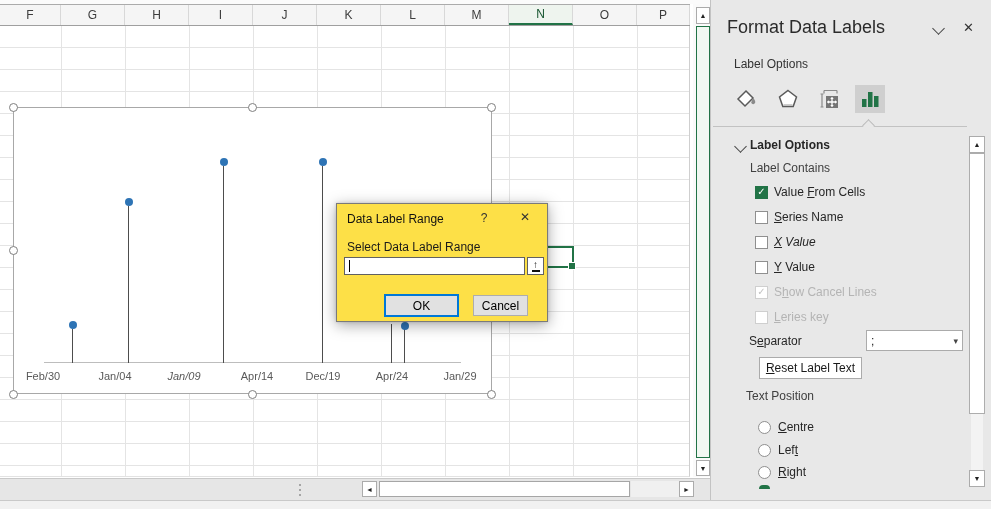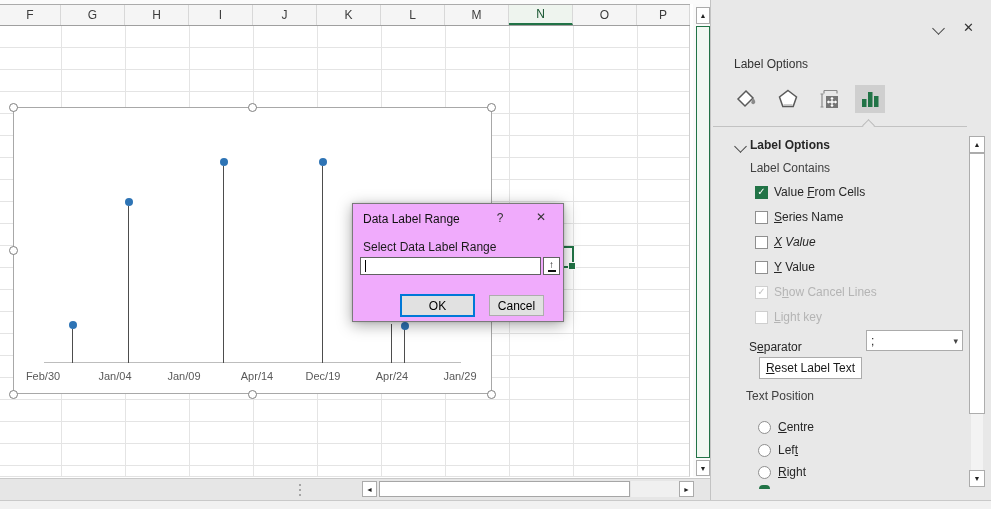--- a/index.html
+++ b/index.html
@@ -39,21 +39,21 @@
           justify-content:center;font-size:7px;color:#222;box-sizing:border-box;padding:0;line-height:1;}
   #vthumb{left:696px;top:26px;width:14px;height:432px;background:#f1f8f2;border:1px solid #217346;}
   #hstrip{left:0;top:478px;width:710px;height:22px;background:#e6e6e6;border-top:1px solid #c9c9c9;}
   #tabdots{left:299px;top:484px;width:2px;height:2px;background:#8f8f8f;border-radius:50%;
            box-shadow:0 5px 0 #8f8f8f,0 10px 0 #8f8f8f;}
   #hthumb{left:379px;top:481px;width:251px;height:16px;background:#fff;border:1px solid #a6a6a6;}
   #htrack{left:631px;top:481px;width:48px;height:16px;background:#f0f0f0;}
   #statusbar{left:0;top:500px;width:991px;height:9px;background:#f1f1f1;border-top:1px solid #c9c9c9;}
 
   
-  #dialog{left:352px;top:203px;width:212px;height:119px;background:#f0abfc;border:1px solid #7a7a7a;
+  #dialog{left:336px;top:203px;width:212px;height:119px;background:#fde047;border:1px solid #7a7a7a;
           box-shadow:0 3px 14px rgba(0,0,0,.35),0 0 3px rgba(0,0,0,.15);z-index:10;font-size:12px;color:#000;}
   #dlg-titlebar{position:absolute;left:0;top:0;width:100%;height:28px;}
   #dlg-title{position:absolute;left:10px;top:8px;font-size:12px;color:#111;}
   #dlg-help{position:absolute;left:140px;top:7px;width:14px;text-align:center;color:#333;}
   #dlg-close{position:absolute;left:180px;top:6px;width:16px;text-align:center;color:#333;font-size:12px;}
   #dlg-label{position:absolute;left:10px;top:36px;color:#1a1a1a;}
   #dlg-input{position:absolute;left:7px;top:53px;width:181px;height:18px;background:#fff;border:1px solid #616161;box-sizing:border-box;}
   #dlg-caret{position:absolute;left:4px;top:2px;width:1px;height:12px;background:#000;}
   #dlg-collapse{position:absolute;left:190px;top:53px;width:17px;height:18px;background:#fff;border:1px solid #616161;
       box-sizing:border-box;display:flex;flex-direction:column;align-items:center;justify-content:center;}
@@ -82,21 +82,21 @@
   #section-header{left:39px;top:138px;font-size:12px;font-weight:bold;color:#262626;}
   #label-contains{left:39px;top:161px;font-size:12px;color:#404040;}
   .cbrow{position:absolute;left:44px;height:18px;display:flex;align-items:center;}
   .cb{width:13px;height:13px;box-sizing:border-box;border:1px solid #8f8f8f;background:#fff;margin-right:6px;
       display:flex;align-items:center;justify-content:center;font-size:10px;line-height:1;}
   .cb.checked{background:#217346;border-color:#217346;color:#fff;}
   .cb.disabled{border-color:#cfcfcf;}
   .cb.disabled.checked{background:#fff;color:#c3c3c3;}
   .cblabel{font-size:12px;color:#262626;white-space:nowrap;}
   .cbrow.disabled .cblabel{color:#b4b4b4;}
-  #separator-label{left:38px;top:334px;font-size:12px;color:#262626;margin-top:6px;}
+  #separator-label{left:38px;top:334px;font-size:12px;color:#262626;}
   #separator-dd{left:155px;top:330px;width:97px;height:21px;background:#fff;border:1px solid #ababab;
        display:flex;align-items:center;font-size:12px;color:#222;padding:0 4px;}
   #separator-dd .caret{margin-left:auto;font-size:9px;color:#444;}
   #reset-btn{left:48px;top:357px;width:103px;height:22px;background:#fff;border:1px solid #ababab;
        display:flex;align-items:center;justify-content:center;font-size:12px;color:#1a1a1a;}
   #label-position{left:35px;top:389px;font-size:12px;color:#404040;}
   .radiorow{position:absolute;left:47px;height:16px;display:flex;align-items:center;}
   .radio{width:13px;height:13px;border-radius:50%;border:1px solid #8f8f8f;background:#fff;
          box-sizing:border-box;margin-right:7px;}
   .radiolabel{font-size:12px;color:#262626;}
@@ -127,21 +127,21 @@
       <div class="colhdr" style="left: 637px; width: 53px;">P</div>
     </div>
   <div class="abs" id="gridlines"></div>
 
   <div class="abs" id="chart">
     <div id="plot">
       <div class="abs" id="axis-line"></div>
       <div id="axis-ticks">
           <div class="tick" style="left: 1px;">Feb/30</div>
           <div class="tick" style="left: 73px;">Jan/04</div>
-          <div class="tick" style="left: 142px;">Jan/09</div>
+          <div class="tick" style="left: 142px; font-style: italic;">Jan/09</div>
           <div class="tick" style="left: 215px;">Apr/14</div>
           <div class="tick" style="left: 281px;">Dec/19</div>
           <div class="tick" style="left: 350px;">Apr/24</div>
           <div class="tick" style="left: 418px;">Jan/29</div>
         </div>
       <div id="series">
           <div class="stem" style="left: 58px; top: 221px; height: 34px;"></div>
           <div class="dot" style="left: 54.5px; top: 213px;"></div>
           <div class="stem" style="left: 114px; top: 98px; height: 157px;"></div>
           <div class="dot" style="left: 110.5px; top: 90px;"></div>
@@ -204,20 +204,21 @@
     <div id="dlg-collapse">
       <span class="arr">↑</span>
       <span class="bar"></span>
     </div>
     <div class="dlgbtn" id="btn-ok">OK</div>
     <div class="dlgbtn" id="btn-cancel">Cancel</div>
   </div>
 
   <div class="abs" id="pane-divider"></div>
   <div class="abs" id="panel">
+    <div class="p-abs" id="panel-title">Format Data Labels</div>
     <div class="p-abs chev" id="panel-chevron"></div>
     <div class="p-abs" id="panel-close">✕</div>
     <div class="p-abs" id="tab-label-options">Label Options</div>
 
     <div class="p-abs icon-slot" style="left:21px;top:85px;">
       <svg width="22" height="22" viewBox="0 0 22 22">
         <path d="M10 3 L17 10 L9 18 L2 11 Z" fill="#fff" stroke="#5a5a5a" stroke-width="1.5"></path>
         <path d="M17 10 c2.2 2 3 4.2 1.6 5.6 c-1.2 1.1 -2.8 .6 -3.4 -1" fill="#8a8a8a"></path>
       </svg>
     </div>
@@ -267,21 +268,21 @@
         <div class="cbrow" style="top: 258px;">
           <span class="cb"></span>
           <span class="cblabel"><span class="ukey">Y</span><span> Value</span></span>
         </div>
         <div class="cbrow disabled" style="top: 283px;">
           <span class="cb checked disabled">✓</span>
           <span class="cblabel"><span>S</span><span class="ukey">h</span><span>ow Cancel Lines</span></span>
         </div>
         <div class="cbrow disabled" style="top: 308px;">
           <span class="cb disabled"></span>
-          <span class="cblabel"><span class="ukey">L</span><span>ight key</span></span>
+          <span class="cblabel"><span class="ukey">L</span><span>eries key</span></span>
         </div>
       </div>
 
     <div class="p-abs" id="separator-label"><span>S</span><span class="ukey">e</span><span>parator</span></div>
     <div class="p-abs" id="separator-dd">
       <span>;</span>
       <span class="caret">▾</span>
     </div>
     <div class="p-abs" id="reset-btn">
         <span class="ukey">R</span>

